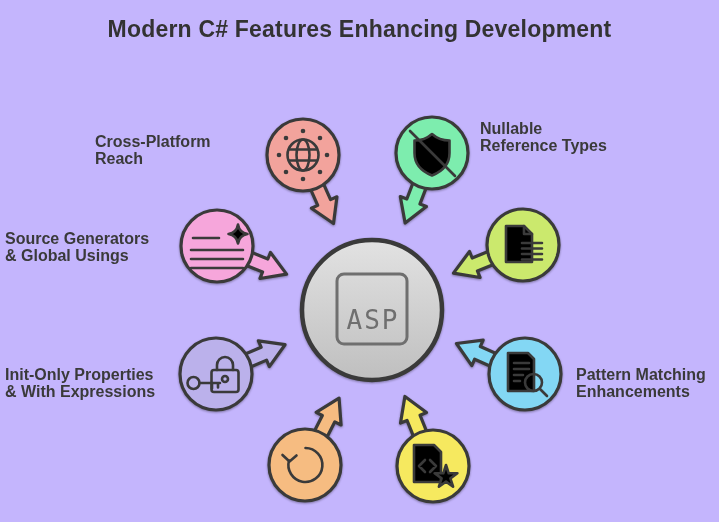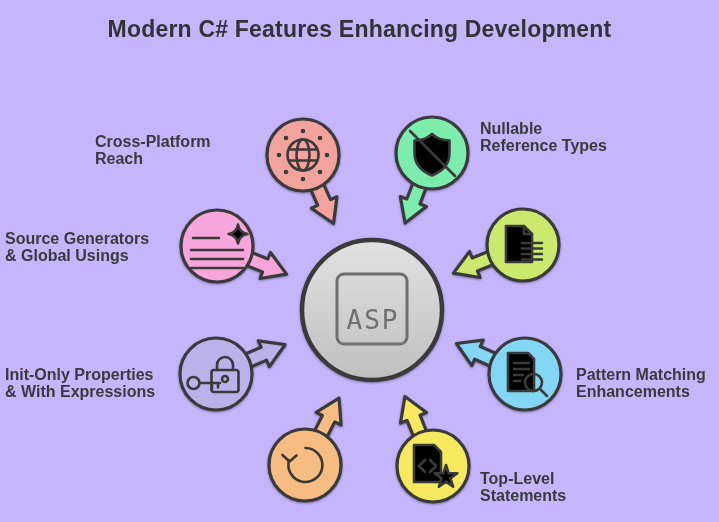--- a/index.html
+++ b/index.html
@@ -132,21 +132,20 @@
     <g class="shape" fill="#f6e95f">
       <path d="M85,88 H147 V81 L170,95 L147,109 V102 H85 Z" transform="rotate(-112 95 95)"></path>
       <circle cx="95" cy="95" r="36"></circle>
     </g>
     <g>
       <path class="icon-fill" d="M76,74 H96 L103,81 V111 H76 Z"></path>
       <path class="icon" d="M87,89 L81,95 L87,101 M92,89 L98,95 L92,101"></path>
       <polygon class="icon-fill" points="108,94 110.7,102.3 119.4,102.3 112.4,107.4 115.1,115.7 108,110.6 100.9,115.7 103.6,107.4 96.6,102.3 105.3,102.3"></polygon>
     </g>
   </svg>
-  <div class="label lab-l" style="left:480px;top:470px;width:160px">Top-Level Statements</div>
 
   <svg class="node" style="left:210px;top:370px" width="190" height="190" viewBox="0 0 190 190">
     <g class="shape" fill="#f6bc81">
       <path d="M85,88 H147 V81 L170,95 L147,109 V102 H85 Z" transform="rotate(-63 95 95)"></path>
       <circle cx="95" cy="95" r="36"></circle>
     </g>
     <g class="icon">
       <path d="M95.5,78 A17,17 0 1 1 79,90.5"></path>
       <path d="M72.5,85 L79.5,91.5 L86.5,85.5"></path>
     </g>

